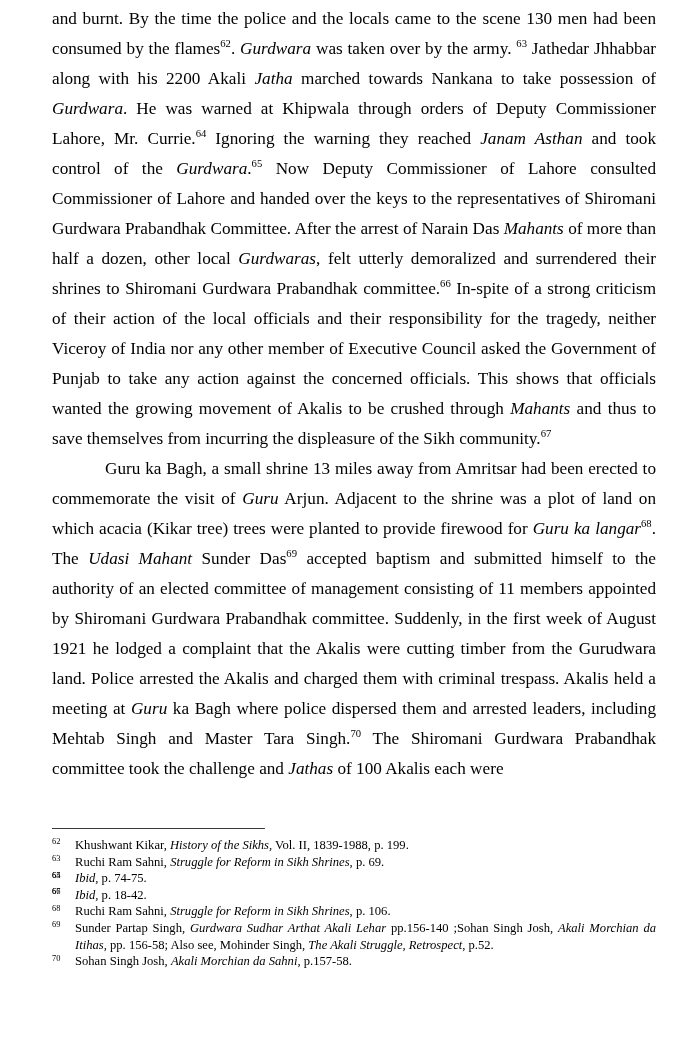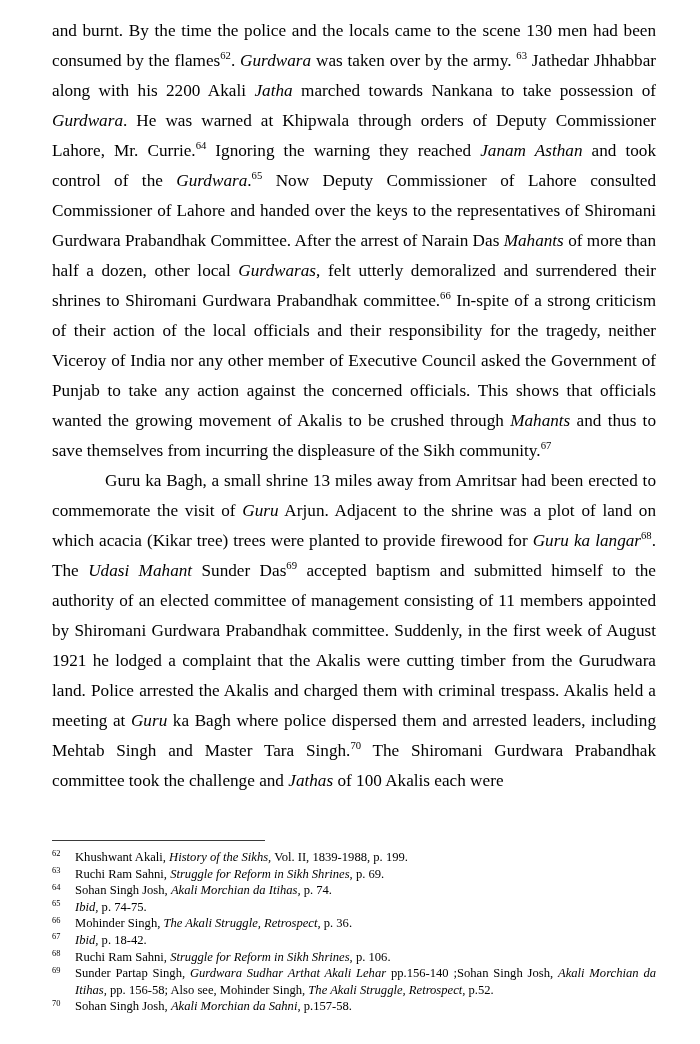--- a/index.html
+++ b/index.html
@@ -12,21 +12,21 @@
     height: 1044px;
     font-family: "Liberation Serif", "DejaVu Serif", serif;
     color: #000000;
     position: relative;
     overflow: hidden;
   }
 
   .page {
     position: absolute;
     left: 0;
-    top: 16px;
+    top: 4px;
     width: 700px;
     height: 816px;
     box-sizing: border-box;
   }
 
   
   .body-text {
     position: absolute;
     left: 52px;
     top: 0px;
@@ -99,25 +99,25 @@
 <div class="page">
 
   <div class="body-text" id="body-text-column">
       <p class="para continued"><span>and burnt. By the time the police and the locals came to the scene 130 men had been consumed by the flames</span><sup>62</sup><span>. </span><span class="it">Gurdwara</span><span> was taken over by the army. </span><sup>63</sup><span> Jathedar Jhhabbar along with his 2200 Akali </span><span class="it">Jatha</span><span> marched towards Nankana to take possession of </span><span class="it">Gurdwara</span><span>. He was warned at Khipwala through orders of Deputy Commissioner Lahore, Mr. Currie.</span><sup>64</sup><span> Ignoring the warning they reached </span><span class="it">Janam Asthan</span><span> and took control of the </span><span class="it">Gurdwara</span><span>.</span><sup>65</sup><span> Now Deputy Commissioner of Lahore consulted Commissioner of Lahore and handed over the keys to the representatives of Shiromani Gurdwara Prabandhak Committee. After the arrest of Narain Das </span><span class="it">Mahants</span><span> of more than half a dozen, other local </span><span class="it">Gurdwaras</span><span>, felt utterly demoralized and surrendered their shrines to Shiromani Gurdwara Prabandhak committee.</span><sup>66</sup><span> In-spite of a strong criticism of their action of the local officials and their responsibility for the tragedy, neither Viceroy of India nor any other member of Executive Council asked the Government of Punjab to take any action against the concerned officials. This shows that officials wanted the growing movement of Akalis to be crushed through </span><span class="it">Mahants</span><span> and thus to save themselves from incurring the displeasure of the Sikh community.</span><sup>67</sup></p>
       <p class="para indented"><span>Guru ka Bagh, a small shrine 13 miles away from Amritsar had been erected to commemorate the visit of </span><span class="it">Guru</span><span> Arjun. Adjacent to the shrine was a plot of land on which acacia (Kikar tree) trees were planted to provide firewood for </span><span class="it">Guru ka langar</span><sup>68</sup><span>. The </span><span class="it">Udasi Mahant</span><span> Sunder Das</span><sup>69</sup><span> accepted baptism and submitted himself to the authority of an elected committee of management consisting of 11 members appointed by Shiromani Gurdwara Prabandhak committee. Suddenly, in the first week of August 1921 he lodged a complaint that the Akalis were cutting timber from the Gurudwara land. Police arrested the Akalis and charged them with criminal trespass. Akalis held a meeting at </span><span class="it">Guru</span><span> ka Bagh where police dispersed them and arrested leaders, including Mehtab Singh and Master Tara Singh.</span><sup>70</sup><span> The Shiromani Gurdwara Prabandhak committee  took the challenge and </span><span class="it">Jathas</span><span> of 100 Akalis each were</span></p>
     </div>
 
   <div class="footnotes">
     <hr class="fn-rule">
     <ol class="fn-list" id="footnote-list">
-        <li class="fn-item"><span class="fn-num">62</span><span><span>Khushwant Akali, </span><span class="it">History of the Sikhs,</span><span> Vol. II, 1839-1988, p. 199.</span></span></li>
+        <li class="fn-item"><span class="fn-num">62</span><span><span>Khushwant Kikar, </span><span class="it">History of the Sikhs,</span><span> Vol. II, 1839-1988, p. 199.</span></span></li>
         <li class="fn-item"><span class="fn-num">63</span><span><span>Ruchi Ram Sahni, </span><span class="it">Struggle for Reform in Sikh Shrines</span><span>, p. 69.</span></span></li>
-        <li class="fn-item"><span class="fn-num">64</span><span><span>Sohan Singh Josh,  </span><span class="it">Akali Morchian da Itihas,</span><span>  p. 74.</span></span></li>
+        <li class="fn-item"><span class="fn-num">64</span></li>
         <li class="fn-item"><span class="fn-num">65</span><span><span class="it">Ibid,</span><span>  p. 74-75.</span></span></li>
-        <li class="fn-item"><span class="fn-num">66</span><span><span>Mohinder Singh, </span><span class="it">The Akali Struggle, Retrospect,</span><span>  p. 36.</span></span></li>
+        <li class="fn-item"><span class="fn-num">66</span></li>
         <li class="fn-item"><span class="fn-num">67</span><span><span class="it">Ibid,</span><span>   p. 18-42.</span></span></li>
         <li class="fn-item"><span class="fn-num">68</span><span><span>Ruchi Ram Sahni, </span><span class="it">Struggle for Reform in Sikh Shrines</span><span>, p. 106.</span></span></li>
         <li class="fn-item"><span class="fn-num">69</span><span><span>Sunder Partap Singh, </span><span class="it">Gurdwara Sudhar Arthat Akali Lehar</span><span> pp.156-140 ;Sohan Singh Josh, </span><span class="it">Akali Morchian da Itihas,</span><span>  pp. 156-58; Also see, Mohinder Singh, </span><span class="it">The Akali Struggle, Retrospect</span><span>, p.52.</span></span></li>
         <li class="fn-item"><span class="fn-num">70</span><span><span>Sohan Singh Josh,  </span><span class="it">Akali Morchian da Sahni</span><span>, p.157-58.</span></span></li>
       </ol>
   </div>
 
 </div>
 
 </body></html>

